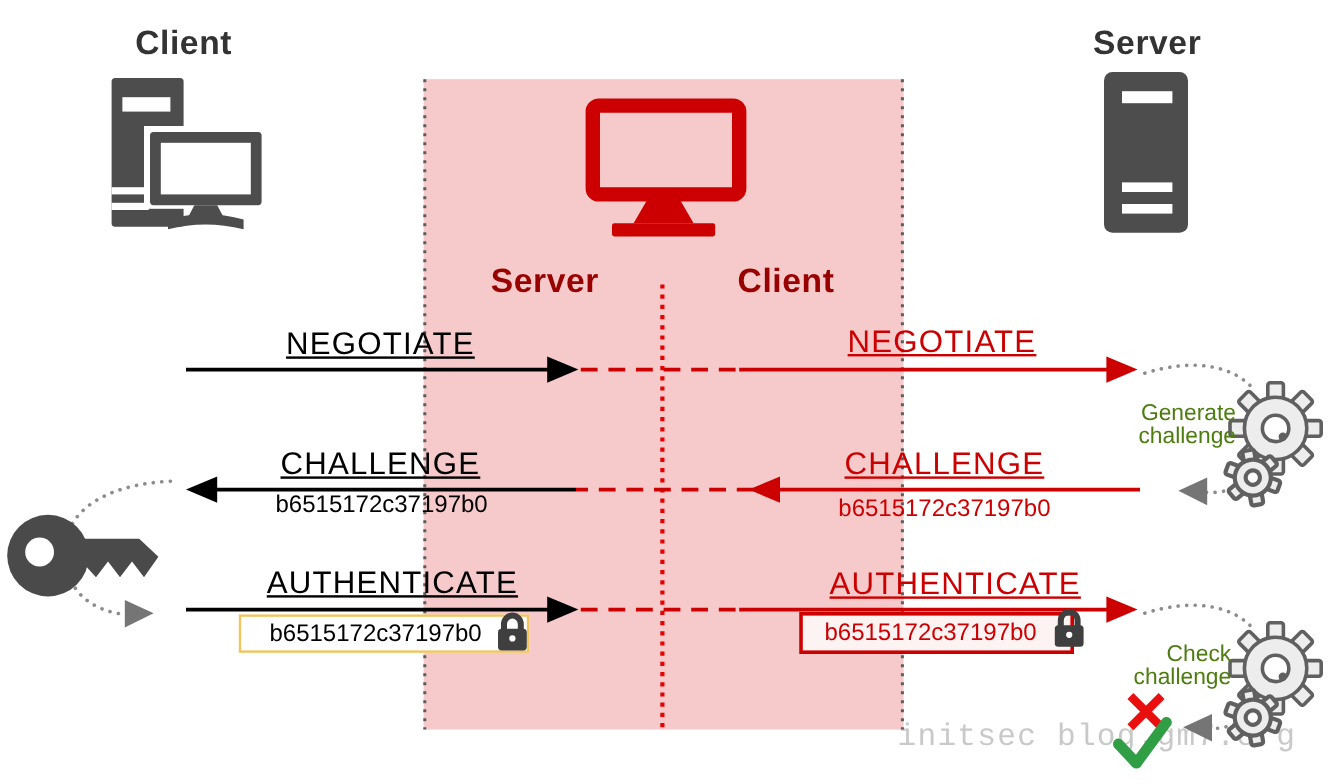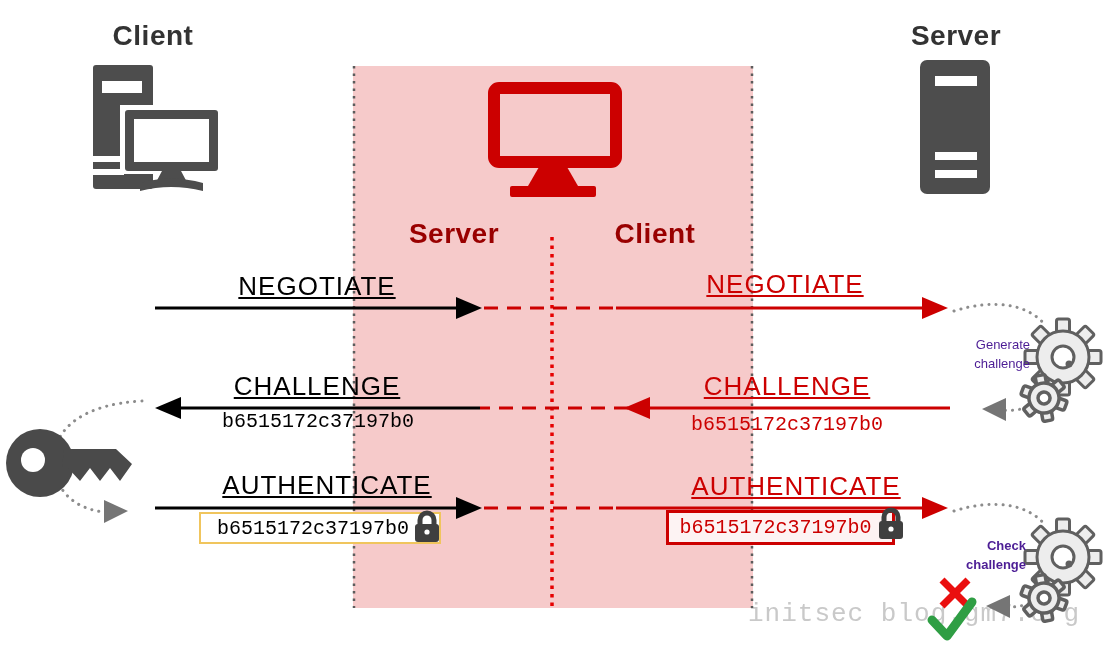--- a/index.html
+++ b/index.html
@@ -4,27 +4,27 @@
 <style>
   html,body{margin:0;padding:0;background:#fff;}
   #canvas{position:relative;width:1109px;height:653px;background:#ffffff;overflow:hidden;
           font-family:"Liberation Sans",sans-serif;}
   .abs{position:absolute;}
   .ctr{transform:translateX(-50%);white-space:nowrap;}
   .title{font-size:28px;font-weight:bold;color:#333333;letter-spacing:.5px;}
   .role{font-size:28px;font-weight:bold;color:#990000;letter-spacing:.5px;}
   .flow{font-size:26px;letter-spacing:1px;color:#000;text-decoration:underline;}
   .flow.red{color:#cc0000;}
-  .mono{font-family:Liberation Mono, monospace;font-size:20px;color:#000;}
+  .mono{font-family:Liberation Sans, sans-serif;font-size:20px;color:#000;}
   .mono.red{color:#cc0000;}
   .band{left:353px;top:66px;width:400px;height:542px;background:#f6caca;}
   .valbox{display:flex;align-items:center;justify-content:center;box-sizing:border-box;}
   .valbox.gold{left:199px;top:512px;width:242px;height:32px;background:#ffffff;border:2px solid #f0c55d;padding-right:14px;}
   .valbox.redb{left:666px;top:510px;width:229px;height:35px;background:#fdf3f3;border:3px solid #cc0000;padding-right:10px;}
-  .note{font-size:13px;color:#4c1d95;line-height:19px;text-align:right;}
+  .note{font-size:19px;color:#4d7c0f;line-height:19px;text-align:right;}
   .watermark{left:748px;top:599px;font-family:"Liberation Mono",monospace;font-size:26px;
              letter-spacing:1px;color:#c9c9c9;}
   svg{display:block;}
   .overlay{left:0;top:0;pointer-events:none;}
 </style>
 </head>
 <body>
 
 <div id="canvas">
 
@@ -188,18 +188,18 @@
   <svg class="abs" style="left:876px;top:506px;" width="30" height="35" viewBox="0 0 30 35">
     <path d="M8,17 V11 a7,7 0 0 1 14,0 V17" fill="none" stroke="#3f3f3f" stroke-width="5"></path>
     <rect x="3" y="15" width="24" height="18" rx="3" fill="#3f3f3f"></rect>
     <circle cx="15" cy="23" r="2.6" fill="#ffffff"></circle>
   </svg>
 
   <div class="abs note" style="right:79px;top:335px;">
     <div>Generate</div>
     <div>challenge</div>
   </div>
-  <div class="abs note" style="right:83px;top:536px;font-weight:bold;">
+  <div class="abs note" style="right:83px;top:536px;">
     <div>Check</div>
     <div>challenge</div>
   </div>
 
 </div>
 
 </body></html>

